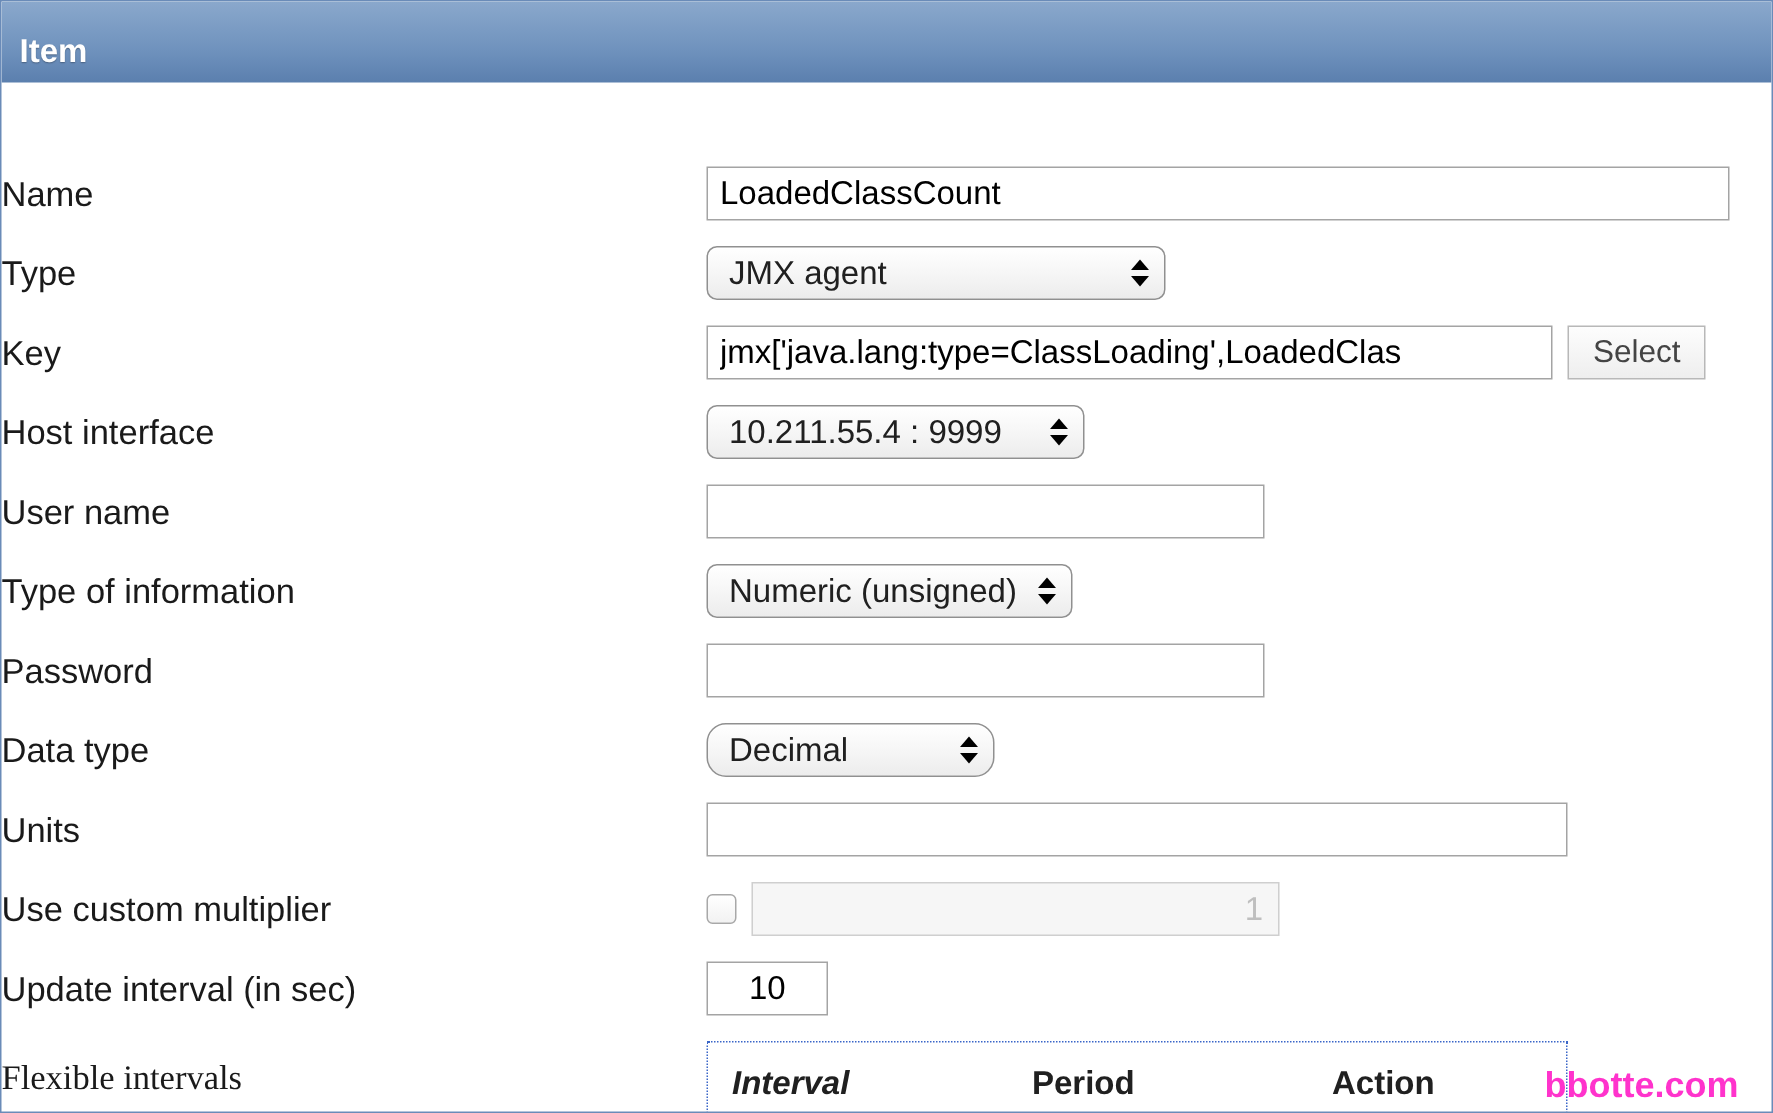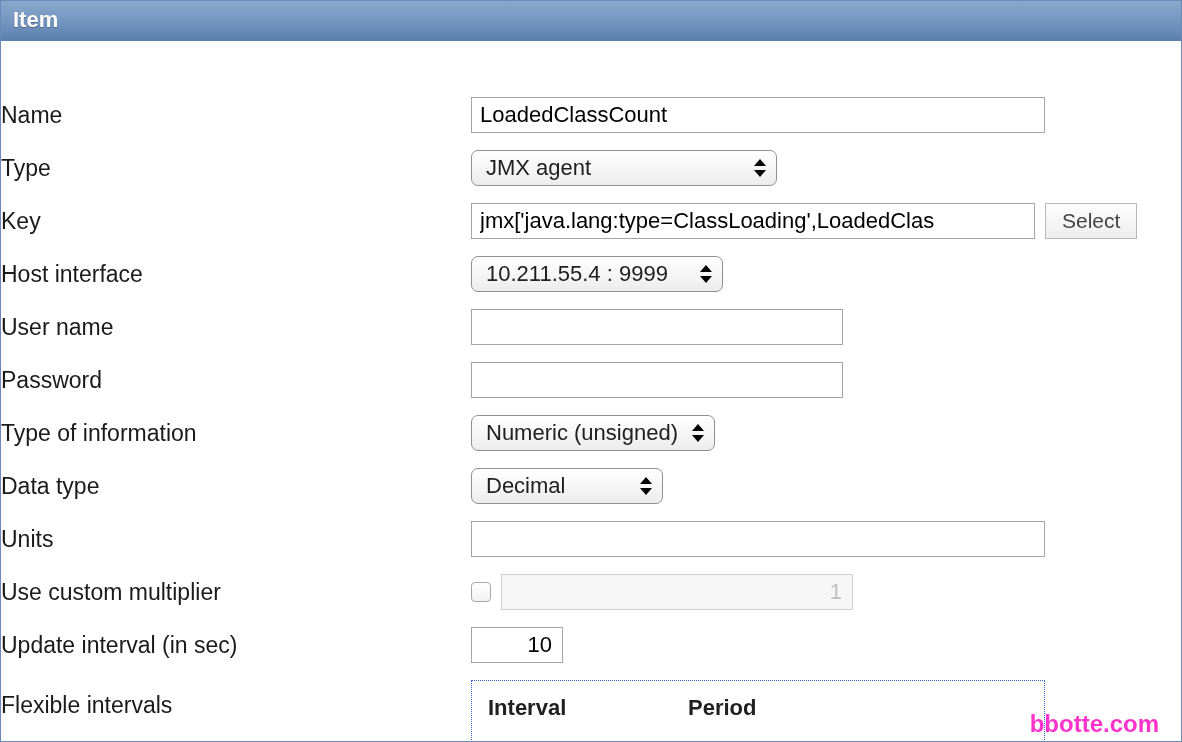--- a/index.html
+++ b/index.html
@@ -18,21 +18,21 @@
   width: 1182px;
   height: 742px;
   position: relative;
   overflow: hidden;
 }
 .panel-header {
   background: linear-gradient(to bottom, #8aa8cc 0%, #6f92bd 60%, #5b7fae 100%);
   color: #ffffff;
   font-weight: bold;
   font-size: 22px;
-  padding: 6px 12px 8px;
+  padding: 20px 12px 8px;
   text-shadow: 0 1px 1px rgba(0,0,0,0.3);
 }
 .form {
   padding-top: 56px;
 }
 .row {
   display: flex;
   align-items: center;
   margin-bottom: 17px;
 }
@@ -49,21 +49,21 @@
   display: flex;
   align-items: center;
 }
 input.text {
   font-family: inherit;
   font-size: 22px;
   padding: 4px 8px 4px 8px;
   border: 1px solid #a4a4a4;
   height: 36px;
 }
-.w-wide { width: 574px; }
+.w-wide { width: 682px; }
 .w-key  { width: 564px; }
 .w-med  { width: 372px; }
 .w-units{ width: 574px; }
 
 .select {
   position: relative;
   display: inline-flex;
   align-items: center;
   border: 1px solid #909090;
   border-radius: 7px;
@@ -126,39 +126,39 @@
   text-align: right;
   height: 36px;
   width: 352px;
   padding: 4px 10px;
   font-family: inherit;
   font-size: 22px;
 }
 .interval-input {
   border: 1px solid #a4a4a4;
   height: 36px;
-  width: 92px;
-  text-align: right;
+  width: 81px;
+  text-align: center;
   padding: 4px 10px;
   font-family: inherit;
   font-size: 22px;
 }
 
 .flex-box {
   border: 1px dotted #3a66c8;
   width: 574px;
   padding: 14px 16px 18px;
 }
 .flex-head {
   display: flex;
   font-weight: bold;
   font-size: 22px;
   margin-bottom: 20px;
 }
-.flex-head > div:nth-child(1){ flex: 0 0 200px; }
+.flex-head > div:nth-child(1){ flex: 0 0 200px; font-style: italic; }
 .flex-head > div:nth-child(2){ flex: 0 0 200px; }
 .flex-head > div:nth-child(3){ flex: 1; }
 .flex-empty {
   font-size: 22px;
 }
 
 .watermark {
   position: absolute;
   right: 22px;
   bottom: 3px;
@@ -212,40 +212,40 @@
     </div>
 
     <div class="row">
       <div class="label">User name</div>
       <div class="control">
         <input class="text w-med" type="text" value="" style="">
       </div>
     </div>
 
     <div class="row">
-      <div class="label">Password</div>
-      <div class="control">
-        <input class="text w-med" type="password" value="" style="">
-      </div>
-    </div>
-
-    <div class="row">
       <div class="label">Type of information</div>
       <div class="control">
         <div class="select" style="width: 244px;">
           <span>Numeric (unsigned)</span>
           <span class="caret"></span>
         </div>
       </div>
     </div>
 
     <div class="row">
+      <div class="label">Password</div>
+      <div class="control">
+        <input class="text w-med" type="password" value="" style="">
+      </div>
+    </div>
+
+    <div class="row">
       <div class="label">Data type</div>
       <div class="control">
-        <div class="select" style="width: 192px;">
+        <div class="select" style="width: 192px; border-radius: 13px;">
           <span>Decimal</span>
           <span class="caret"></span>
         </div>
       </div>
     </div>
 
     <div class="row">
       <div class="label">Units</div>
       <div class="control">
         <input class="text w-units" type="text" value="" style="">
@@ -261,26 +261,27 @@
     </div>
 
     <div class="row">
       <div class="label">Update interval (in sec)</div>
       <div class="control">
         <input class="interval-input" type="text" value="10" style="">
       </div>
     </div>
 
     <div class="row top">
-      <div class="label" style="padding-top:12px;">Flexible intervals</div>
+      <div class="label" style="padding-top:12px;font-family:Liberation Serif, serif;">Flexible intervals</div>
       <div class="control">
         <div class="flex-box">
           <div class="flex-head">
             <div>Interval</div>
             <div>Period</div>
+            <div>Action</div>
           </div>
           <div class="flex-empty">No flexible intervals defined.</div>
         </div>
       </div>
     </div>
 
   </div>
 
   <div class="watermark">bbotte.com</div>
 </div>

